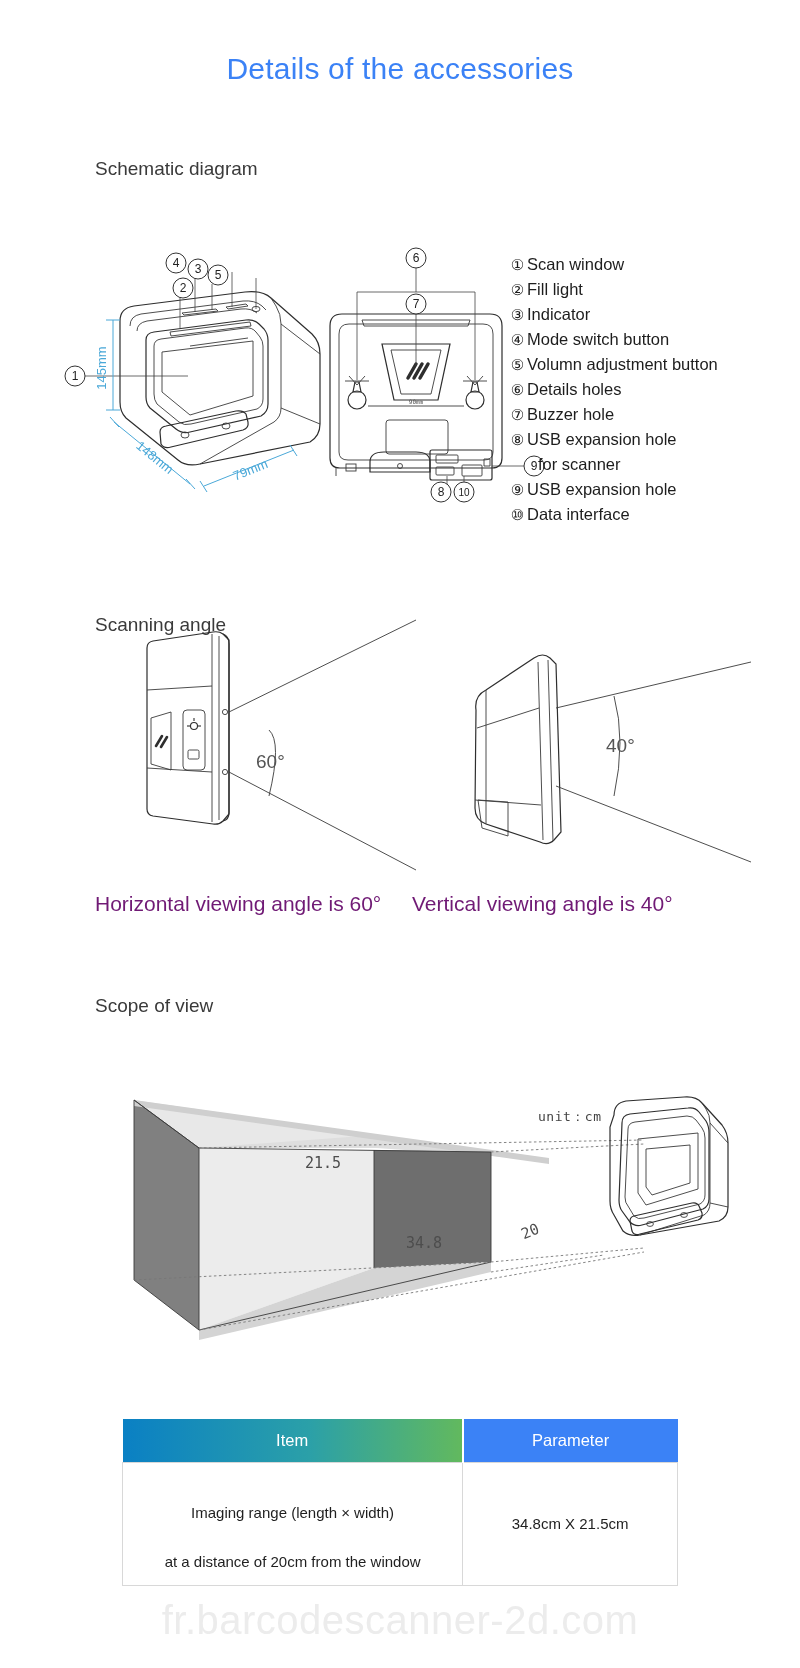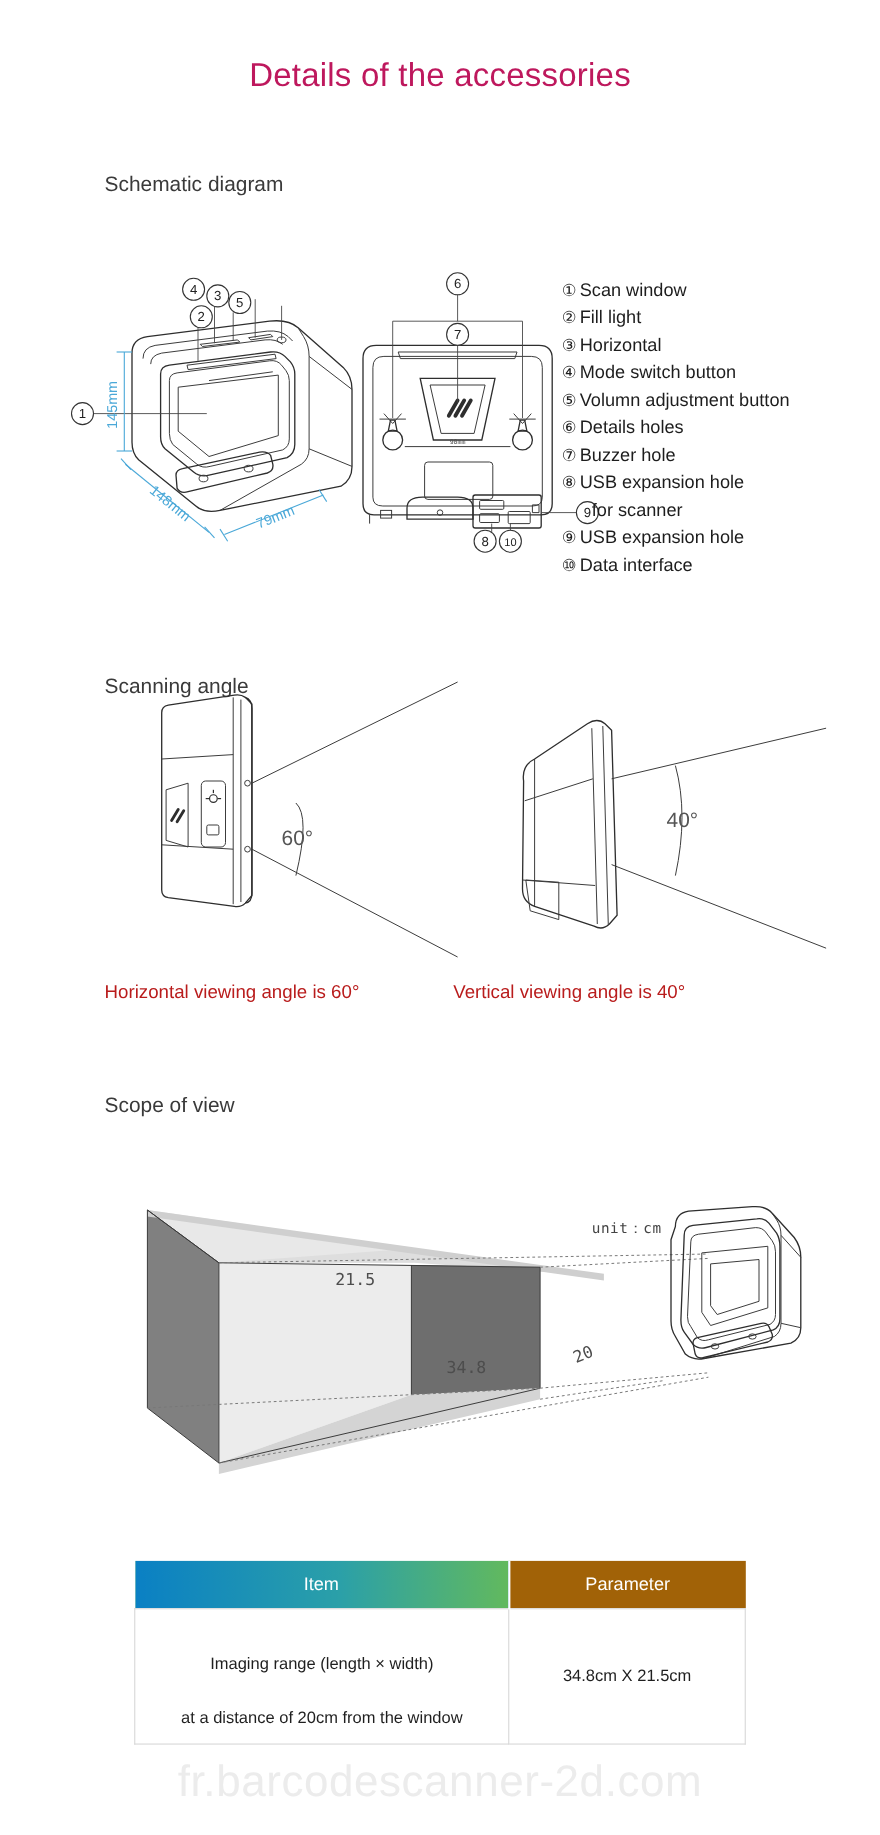--- a/index.html
+++ b/index.html
@@ -10,21 +10,21 @@
     font-family: "Liberation Sans", sans-serif;
     color: #2b2b2b;
     position: relative;
     overflow: hidden;
   }
   .page { position: relative; width: 800px; height: 1668px; }
 
   .page-title {
     position: absolute; top: 52px; left: 0; width: 800px;
     text-align: center;
-    font-size: 30px; font-weight: 400; color: #be185d; letter-spacing: .2px;
+    font-size: 30px; font-weight: 400; color: #3b82f6; letter-spacing: .2px;
   }
 
   .section-title {
     position: absolute;
     font-size: 19px; font-weight: 400; color: #3a3a3a;
   }
   #sec-schematic { top: 158px; left: 95px; }
   #sec-angle     { top: 566px; left: 95px; margin-top: 48px; }
   #sec-scope     { top: 995px; left: 95px; }
 
@@ -39,21 +39,21 @@
   .legend-num {
     flex: 0 0 auto; width: 19px; text-align: center;
     font-size: 15px; line-height: 25px;
   }
   .legend-txt { flex: 1 1 auto; }
   .legend-cont { padding-left: 30px; }
 
   
   .angle-wrap { position: absolute; top: 600px; left: 16px; width: 800px; height: 300px; }
   .caption {
-    position: absolute; font-size: 17px; color: #b91c1c; white-space: nowrap;
+    position: absolute; font-size: 21px; color: #701a75; white-space: nowrap;
   }
   #cap-h { top: 892px; left: 95px; }
   #cap-v { top: 892px; left: 412px; }
 
   
   .scope-wrap { position: absolute; top: 1040px; left: 4px; width: 761px; height: 330px; }
   .unit-label {
     position: absolute; top: 1108px; left: 538px;
     font-size: 13px; color: #444;
     font-family: "DejaVu Sans Mono", monospace; letter-spacing: .5px;
@@ -70,21 +70,21 @@
     height: 43px; font-weight: 400; color: #fff; font-size: 16.5px;
     border: none; padding: 0;
   }
   .spec-table th.th-item {
     width: 341px;
     background: linear-gradient(90deg, #0a80c4 0%, #2ba0a8 55%, #62b95e 100%);
     margin-top: 36px;
   }
   .spec-table th.th-param {
     width: 215px;
-    background: #a16207;
+    background: #3b82f6;
     border-left: 2px solid #ffffff;
   }
   .spec-table td {
     border: 1px solid #d8d8d8;
     padding: 12px 8px;
     text-align: center;
     color: #1f1f1f;
     font-size: 15px;
     line-height: 22px;
     background: #fff;
@@ -264,21 +264,21 @@
     <div class="legend-row">
       <span class="legend-num">①</span>
       <span class="legend-txt">Scan window</span>
     </div>
     <div class="legend-row">
       <span class="legend-num">②</span>
       <span class="legend-txt">Fill light</span>
     </div>
     <div class="legend-row">
       <span class="legend-num">③</span>
-      <span class="legend-txt">Horizontal</span>
+      <span class="legend-txt">Indicator</span>
     </div>
     <div class="legend-row">
       <span class="legend-num">④</span>
       <span class="legend-txt">Mode switch button</span>
     </div>
     <div class="legend-row">
       <span class="legend-num">⑤</span>
       <span class="legend-txt">Volumn adjustment button</span>
     </div>
     <div class="legend-row">

